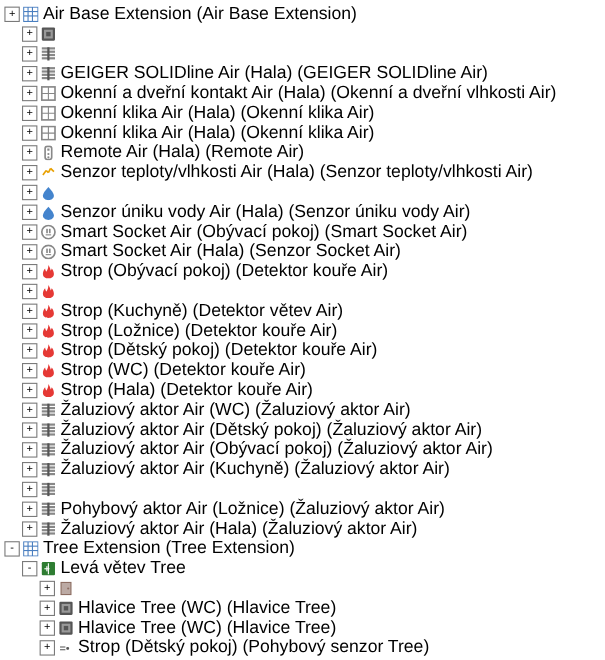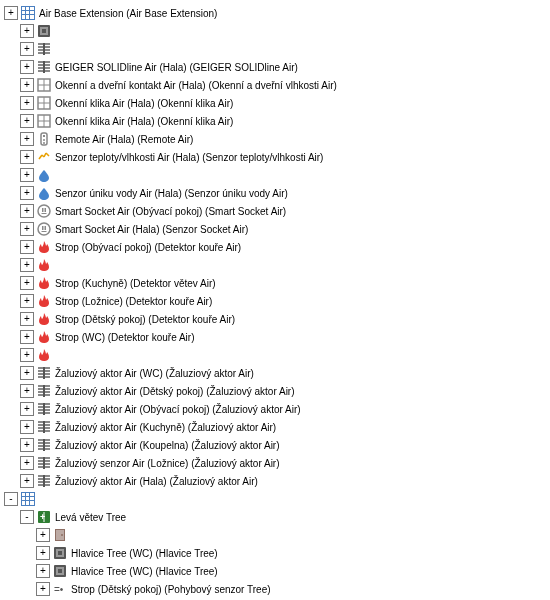--- a/index.html
+++ b/index.html
@@ -62,21 +62,21 @@
       width: 16px;
       height: 16px;
       flex-shrink: 0;
       margin-right: 3px;
       display: inline-flex;
       align-items: center;
       justify-content: center;
       font-size: 11px;
     }
     .item-label {
-      font-size: 10px;
+      font-size: 16px;
       color: #000;
     }
   </style>
 </head>
 <body>
 
 <div class="tree-container">
 <div class="tree-item">
       <span class="expand-btn">+</span>
       <span class="icon" style="width:16px;height:16px;">
@@ -300,20 +300,21 @@
       <span class="item-label">Strop (WC) (Detektor kouře Air)</span>
     </div>
     <div class="tree-item">
       <span class="indent"></span>
       <span class="expand-btn">+</span>
       <span class="icon" style="width:16px;height:16px;">
         <svg width="14" height="14" viewBox="0 0 14 14">
           <path d="M7 1 C7 1 9 4 9 6 C9 6 10 5 10 4 C10 4 12 6 12 9 C12 11.8 9.8 13 7 13 C4.2 13 2 11.8 2 9 C2 6 4 4 4 4 C4 5 5 7 5 7 C5 7 7 5 7 1Z" fill="#e53935"></path>
         </svg>
       </span>
+      <span class="item-label">Strop (Hala) (Detektor kouře Air)</span>
     </div>
     <div class="tree-item">
       <span class="indent"></span>
       <span class="expand-btn">+</span>
       <span class="icon" style="width:16px;height:16px;">
         <svg width="14" height="14" viewBox="0 0 14 14">
           <rect x="1" y="1" width="12" height="2" fill="#888"></rect>
           <rect x="1" y="4" width="12" height="2" fill="#888"></rect>
           <rect x="1" y="7" width="12" height="2" fill="#888"></rect>
           <rect x="1" y="10" width="12" height="2" fill="#888"></rect>
@@ -369,35 +370,34 @@
       <span class="expand-btn">+</span>
       <span class="icon" style="width:16px;height:16px;">
         <svg width="14" height="14" viewBox="0 0 14 14">
           <rect x="1" y="1" width="12" height="2" fill="#888"></rect>
           <rect x="1" y="4" width="12" height="2" fill="#888"></rect>
           <rect x="1" y="7" width="12" height="2" fill="#888"></rect>
           <rect x="1" y="10" width="12" height="2" fill="#888"></rect>
           <rect x="6" y="1" width="2" height="12" fill="#555"></rect>
         </svg>
       </span>
-      <span class="item-label">Žaluziový aktor Air (Koupelna) (Žaluziový aktor Air)</span>
-    </div>
-    <div class="tree-item">
-      <span class="indent"></span>
-      <span class="expand-btn">+</span>
-      <span class="icon" style="width:16px;height:16px;">
-        <svg width="14" height="14" viewBox="0 0 14 14">
-          <rect x="1" y="1" width="12" height="2" fill="#888"></rect>
-          <rect x="1" y="4" width="12" height="2" fill="#888"></rect>
-          <rect x="1" y="7" width="12" height="2" fill="#888"></rect>
-          <rect x="1" y="10" width="12" height="2" fill="#888"></rect>
-          <rect x="6" y="1" width="2" height="12" fill="#555"></rect>
-        </svg>
-      </span>
-      <span class="item-label">Žaluziový senzor Air (Ložnice) (Žaluziový aktor Air)</span>
+    </div>
+    <div class="tree-item">
+      <span class="indent"></span>
+      <span class="expand-btn">+</span>
+      <span class="icon" style="width:16px;height:16px;">
+        <svg width="14" height="14" viewBox="0 0 14 14">
+          <rect x="1" y="1" width="12" height="2" fill="#888"></rect>
+          <rect x="1" y="4" width="12" height="2" fill="#888"></rect>
+          <rect x="1" y="7" width="12" height="2" fill="#888"></rect>
+          <rect x="1" y="10" width="12" height="2" fill="#888"></rect>
+          <rect x="6" y="1" width="2" height="12" fill="#555"></rect>
+        </svg>
+      </span>
+      <span class="item-label">Pohybový aktor Air (Ložnice) (Žaluziový aktor Air)</span>
     </div>
     <div class="tree-item">
       <span class="indent"></span>
       <span class="expand-btn">+</span>
       <span class="icon" style="width:16px;height:16px;">
         <svg width="14" height="14" viewBox="0 0 14 14">
           <rect x="1" y="1" width="12" height="2" fill="#888"></rect>
           <rect x="1" y="4" width="12" height="2" fill="#888"></rect>
           <rect x="1" y="7" width="12" height="2" fill="#888"></rect>
           <rect x="1" y="10" width="12" height="2" fill="#888"></rect>
@@ -415,20 +415,21 @@
           <rect x="5" y="1" width="3" height="3" fill="white"></rect>
           <rect x="9" y="1" width="4" height="3" fill="white"></rect>
           <rect x="1" y="5" width="3" height="3" fill="white"></rect>
           <rect x="5" y="5" width="3" height="3" fill="white"></rect>
           <rect x="9" y="5" width="4" height="3" fill="white"></rect>
           <rect x="1" y="9" width="3" height="4" fill="white"></rect>
           <rect x="5" y="9" width="3" height="4" fill="white"></rect>
           <rect x="9" y="9" width="4" height="4" fill="white"></rect>
         </svg>
       </span>
+      <span class="item-label">Tree Extension (Tree Extension)</span>
     </div>
     <div class="tree-item">
       <span class="indent"></span>
       <span class="expand-btn">-</span>
       <span class="icon" style="width:16px;height:16px;">
         <svg width="14" height="14" viewBox="0 0 14 14">
           <rect x="1" y="1" width="12" height="12" fill="#2e7d32" rx="1"></rect>
           <line x1="7" y1="2" x2="7" y2="12" stroke="white" stroke-width="1"></line>
           <text x="3" y="10" fill="white" font-size="9" font-weight="bold">+</text>
         </svg>

